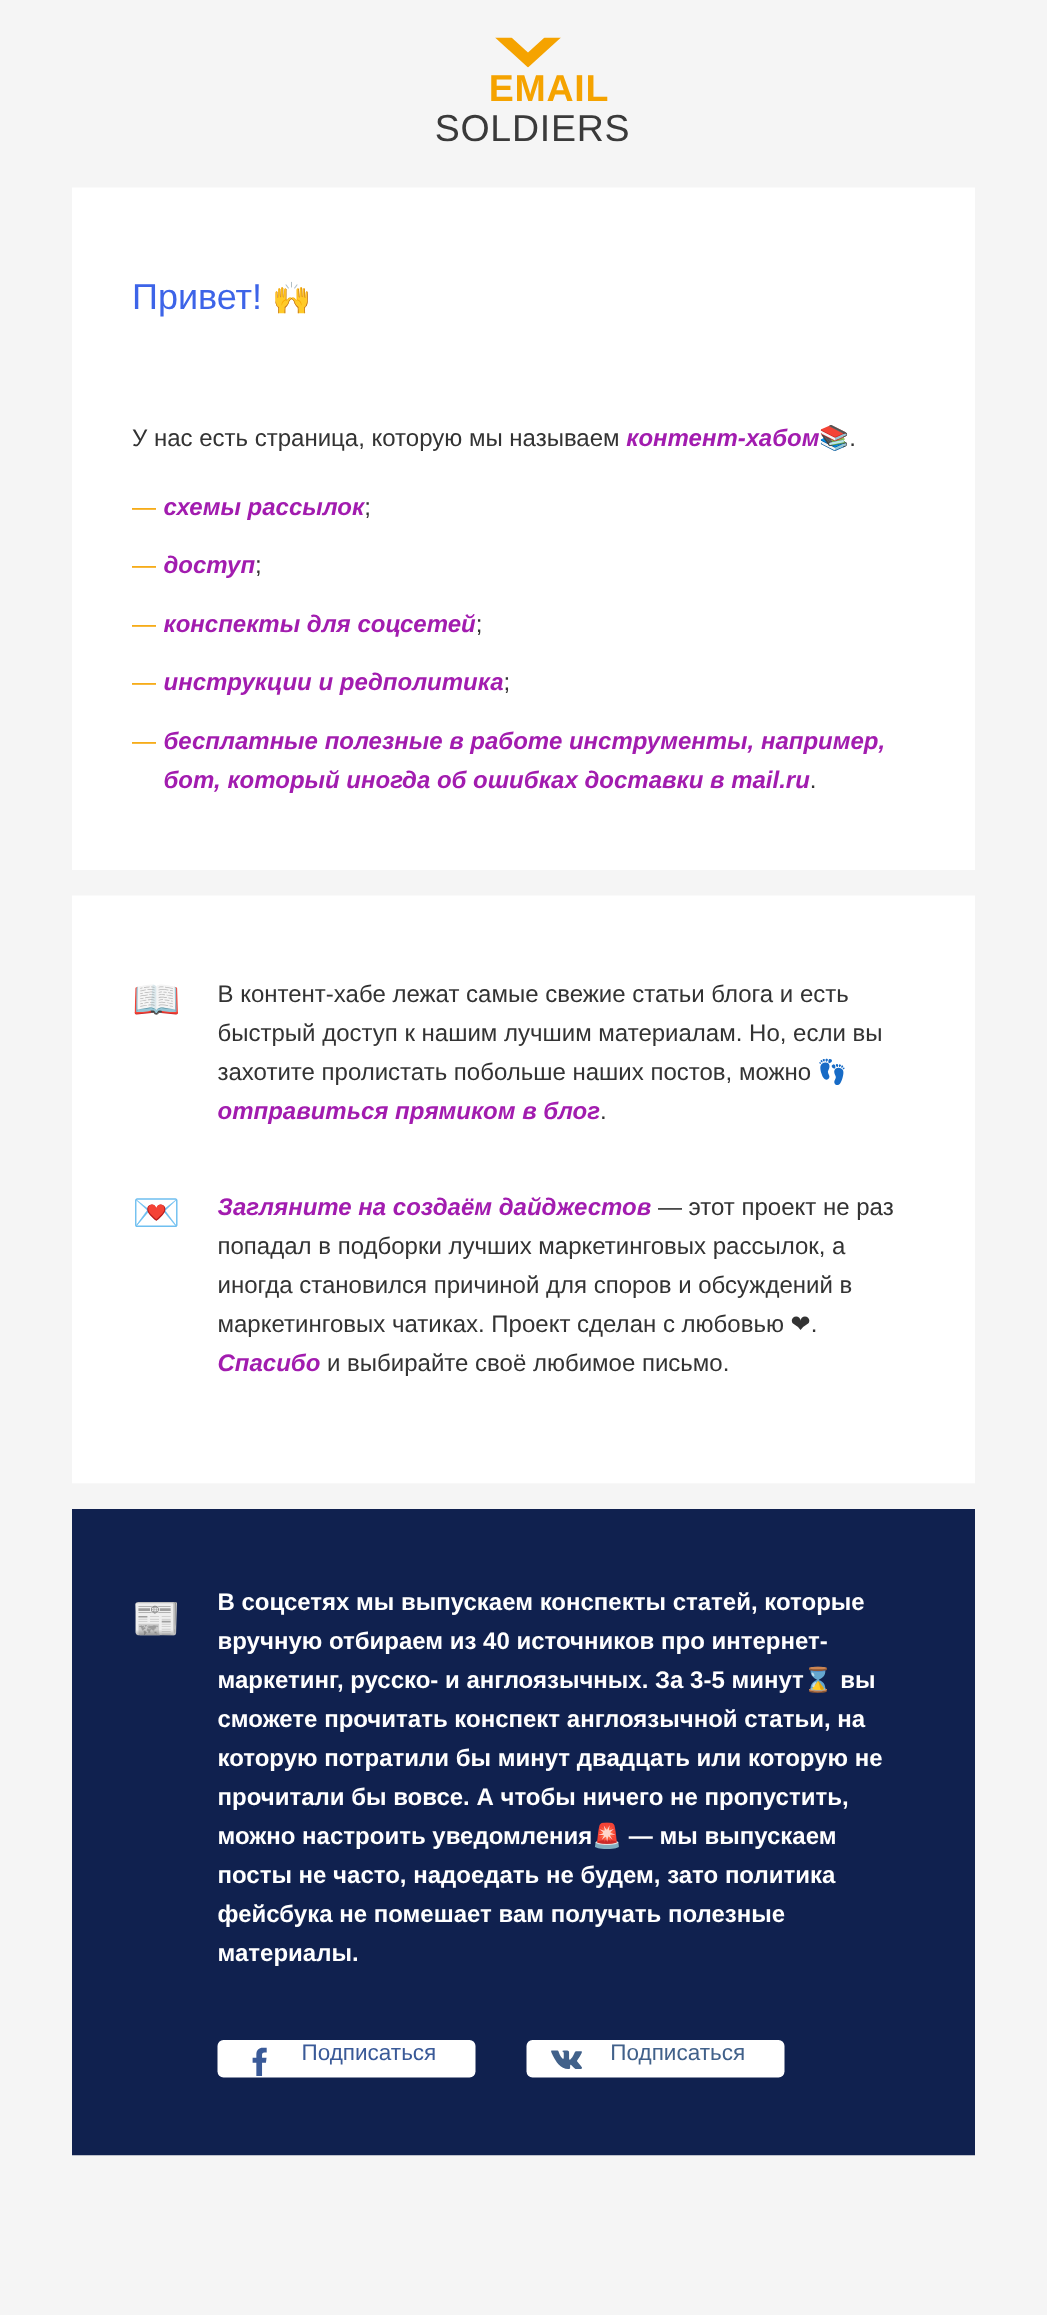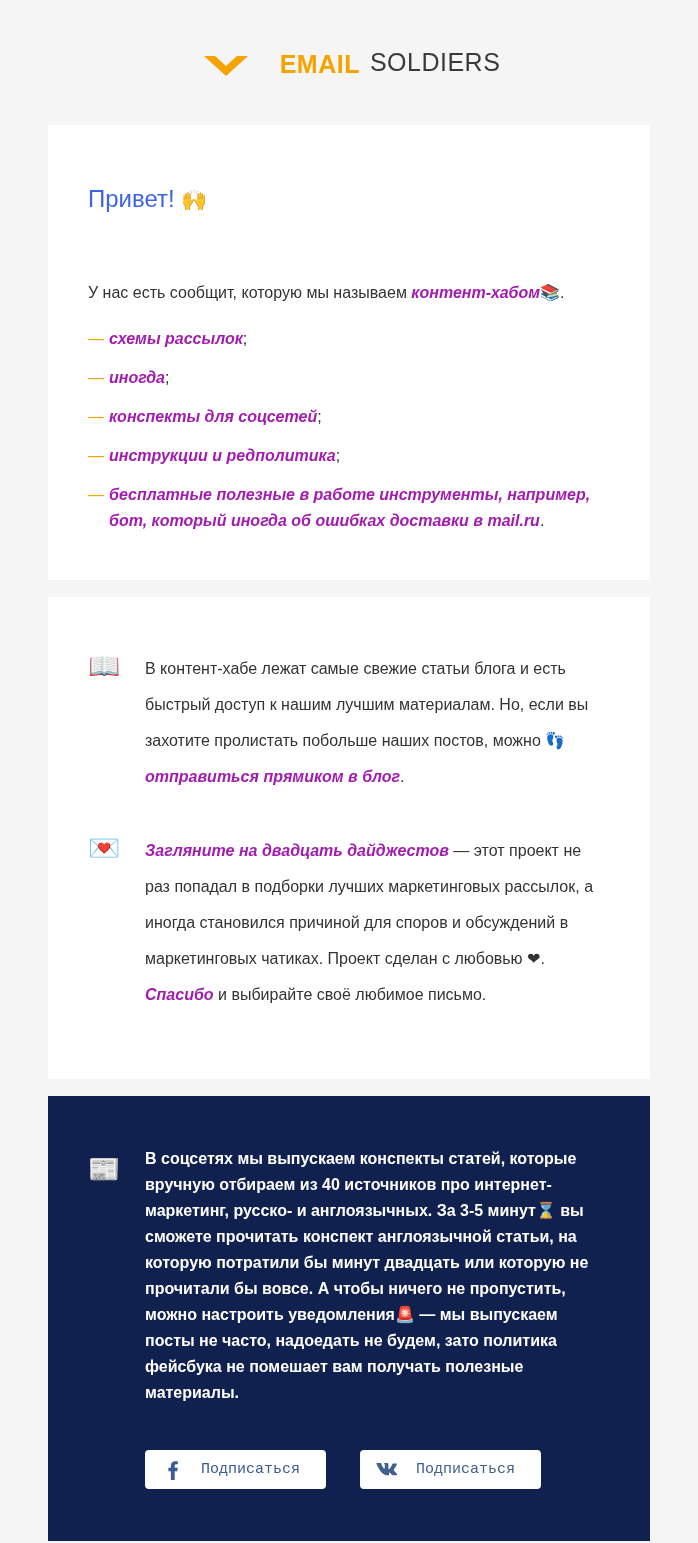--- a/index.html
+++ b/index.html
@@ -25,22 +25,22 @@
   
   .header {
     height: 125px;
     display: flex;
     align-items: center;
     justify-content: center;
     background: #f5f5f5;
   }
   .logo {
     display: flex;
-    flex-direction: row;
-    align-items: flex-end;
+    flex-direction: column;
+    align-items: center;
     padding-left: 2px;
   }
   .logo-chevron {
     width: 44px;
     height: 20px;
     margin-left: 4px;
     margin-bottom: 1px;
   }
   .logo-email {
     font-size: 25px;
@@ -137,21 +137,21 @@
   .icon-cell {
     width: 57px;
     flex: 0 0 57px;
     padding-top: 2px;
     font-size: 26px;
     line-height: 26px;
   }
   .icon-text {
     flex: 1 1 auto;
     font-size: 16px;
-    line-height: 36px;
+    line-height: 26px;
     color: #333333;
   }
   .icon-text p { margin: 0; }
 
   
   .social-block {
     width: 602px;
     margin: 0 auto;
     background: #10214f;
     padding: 50px 0 52px 0;
@@ -177,28 +177,28 @@
   }
   .social-text p { margin: 0; font-weight: bold; }
 
   .btn-row {
     display: flex;
     margin-top: 44px;
     padding-left: 57px;
   }
   .social-btn {
     display: flex;
-    align-items: center;
+    align-items: flex-start;
     background: #ffffff;
     border: none;
     border-radius: 4px;
-    height: 39px;
+    height: 25px;
     padding: 0 26px 0 16px;
     cursor: pointer;
-    font-family: Liberation Mono, monospace;
+    font-family: Liberation Sans, sans-serif;
   }
   .social-btn + .social-btn { margin-left: 34px; }
   .social-btn .brand-icon {
     width: 26px;
     height: 26px;
     margin-right: 14px;
     display: flex;
     align-items: center;
     justify-content: center;
     flex: 0 0 26px;
@@ -231,26 +231,26 @@
     <div class="card-inner">
 
       <h1 class="greeting">
         <span>Привет!</span>
         <span class="emoji">🙌</span>
       </h1>
 
 
       <div class="spacer-22"></div>
 
-      <p class="body-text tight"><span>У нас есть сообщит, которую мы называем </span><a class="link" href="#">контент-хабом</a><span class="emoji">📚</span><span>.</span></p>
+      <p class="body-text tight"><span>У нас есть страница, которую мы называем </span><a class="link" href="#">контент-хабом</a><span class="emoji">📚</span><span>.</span></p>
 
 
       <ul class="hub-list">
         <li><span class="dash">—</span><a class="link" href="#">схемы рассылок</a><span>;</span></li>
-        <li><span class="dash">—</span><a class="link" href="#">иногда</a><span>;</span></li>
+        <li><span class="dash">—</span><a class="link" href="#">доступ</a><span>;</span></li>
         <li><span class="dash">—</span><a class="link" href="#">конспекты для соцсетей</a><span>;</span></li>
         <li><span class="dash">—</span><a class="link" href="#">инструкции и редполитика</a><span>;</span></li>
         <li><span class="dash">—</span><a class="link" href="#">бесплатные полезные в работе инструменты, например, бот, который иногда об ошибках доставки в mail.ru</a><span>.</span></li>
       </ul>
 
     </div>
   </div>
 
   <div class="card-gap"></div>
 
@@ -261,21 +261,21 @@
         <div class="icon-cell">📖</div>
         <div class="icon-text">
           <p><span>В контент-хабе лежат самые свежие статьи блога и есть быстрый доступ к нашим лучшим материалам. Но, если вы захотите пролистать побольше наших постов, можно </span><span class="emoji">👣</span>
             <a class="link" href="#">отправиться прямиком в блог</a><span>.</span></p>
         </div>
       </div>
 
       <div class="icon-row">
         <div class="icon-cell">💌</div>
         <div class="icon-text">
-          <p><a class="link" href="#">Загляните на двадцать дайджестов</a><span> — этот проект не раз попадал в подборки лучших маркетинговых рассылок, а иногда становился причиной для споров и обсуждений в маркетинговых чатиках. Проект сделан с любовью </span><span class="emoji">❤</span><span>. </span><a class="link" href="#">Спасибо</a><span> и выбирайте своё любимое письмо.</span></p>
+          <p><a class="link" href="#">Загляните на создаём дайджестов</a><span> — этот проект не раз попадал в подборки лучших маркетинговых рассылок, а иногда становился причиной для споров и обсуждений в маркетинговых чатиках. Проект сделан с любовью </span><span class="emoji">❤</span><span>. </span><a class="link" href="#">Спасибо</a><span> и выбирайте своё любимое письмо.</span></p>
         </div>
       </div>
 
     </div>
   </div>
 
   <div class="card-gap"></div>
 
   <div class="social-block">
     <div class="social-inner">

